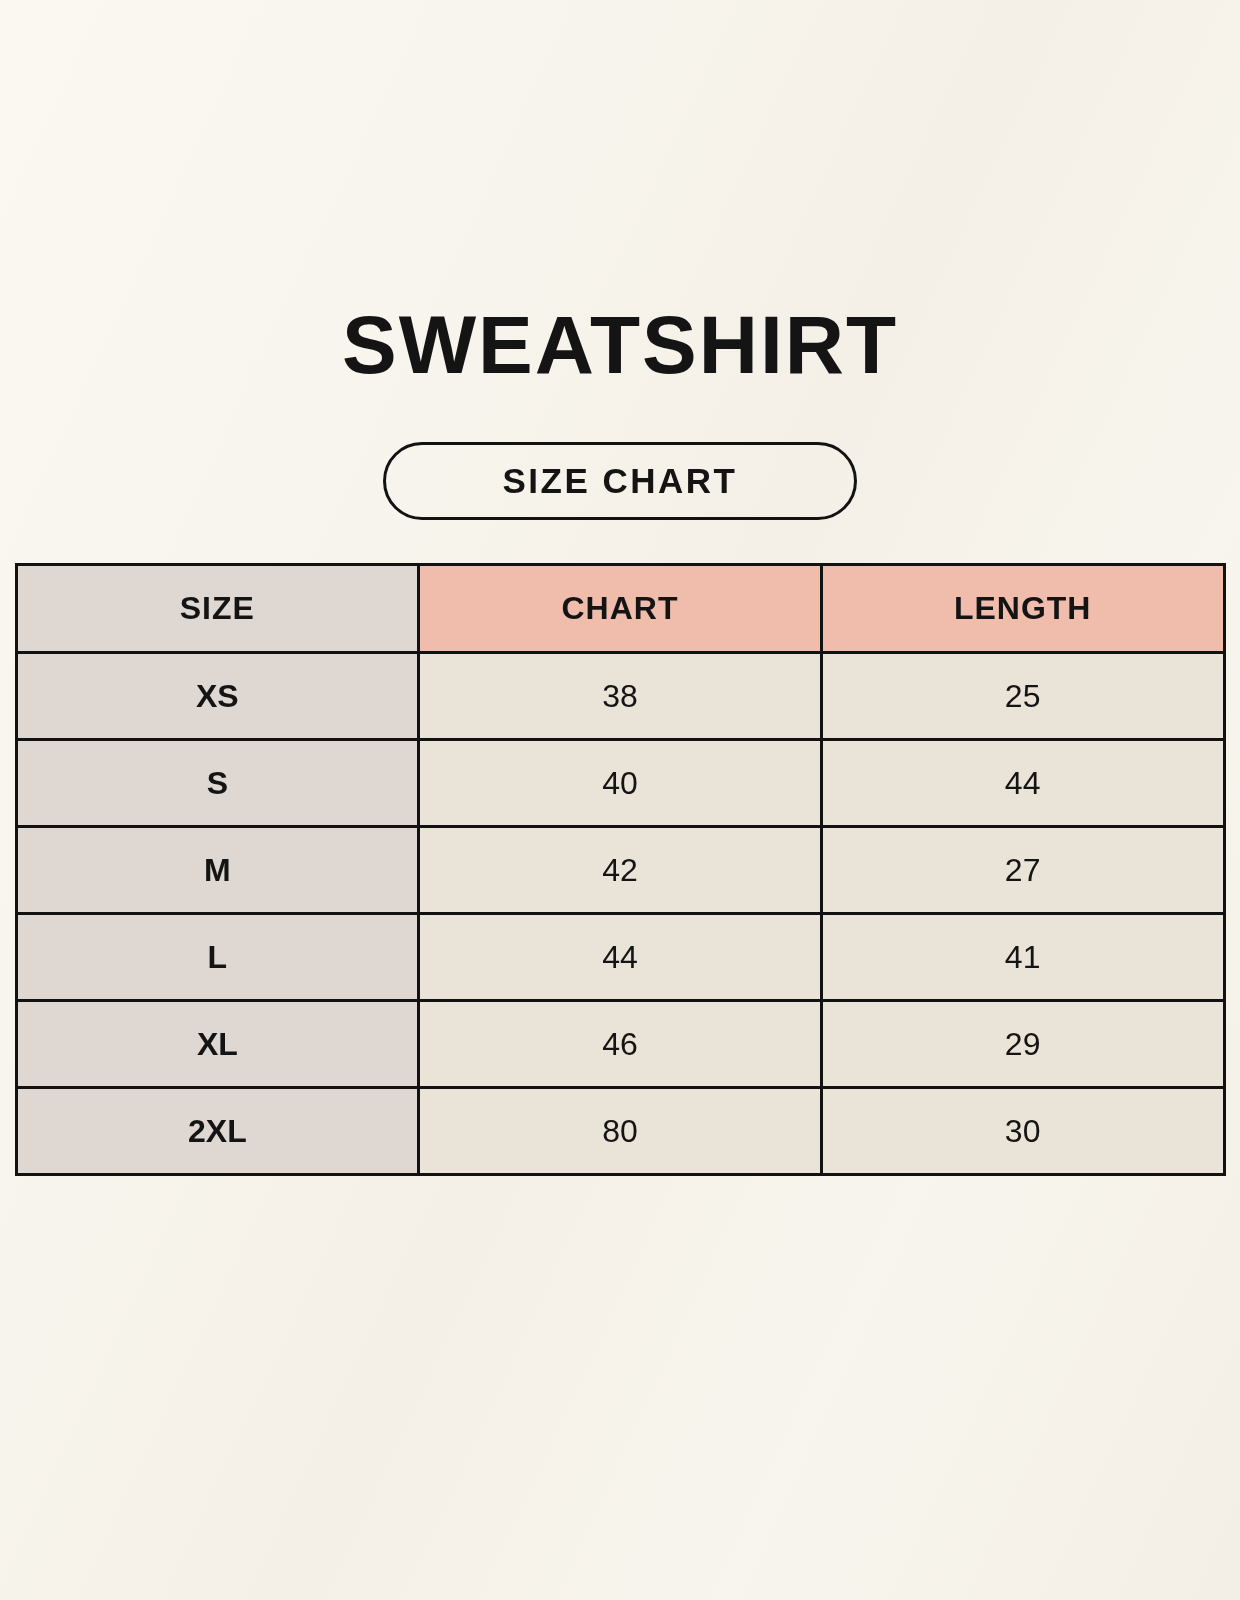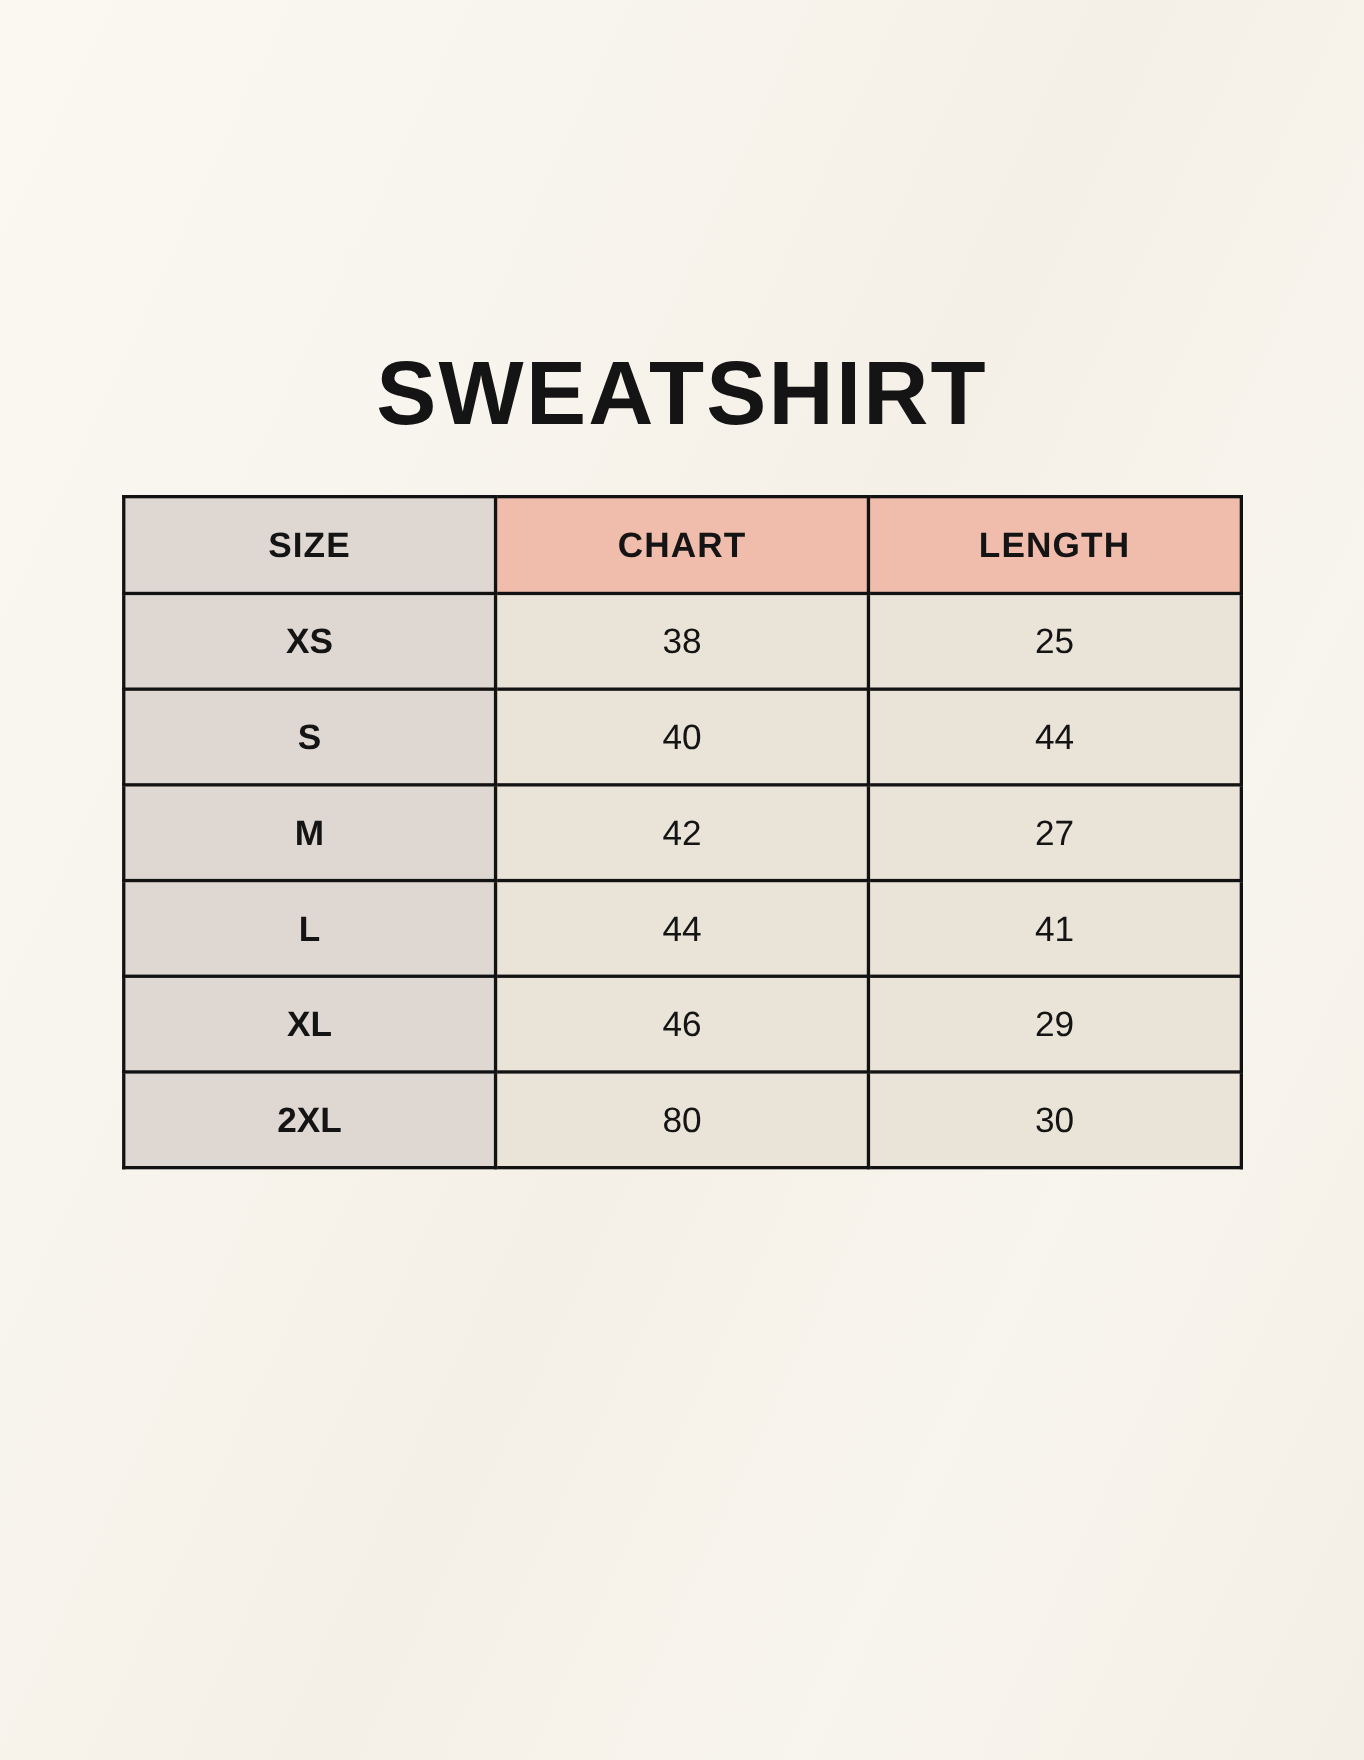--- a/index.html
+++ b/index.html
@@ -22,21 +22,21 @@
   .canvas {
     position: relative;
     width: 1240px;
     height: 1600px;
     overflow: hidden;
     background:
       linear-gradient(115deg, #FBF8F2 0%, #F8F5EE 28%, #F4F0E7 52%, #F8F5EE 74%, #F3EFE6 100%);
   }
   .content {
     position: absolute;
-    top: 13px; left: 0;
+    top: 0; left: 0;
     width: 1240px;
     padding-top: 296px;
     display: flex;
     flex-direction: column;
     align-items: center;
   }
   .page-title {
     margin: 0;
     font-size: 82px;
     font-weight: 700;
@@ -55,21 +55,21 @@
     align-items: center;
     justify-content: center;
   }
   .size-chart-badge .badge-label {
     font-size: 35px;
     font-weight: 700;
     letter-spacing: 2.5px;
   }
   .size-table {
     margin-top: 43px;
-    width: 1019px;
+    width: 1211px;
     border-collapse: collapse;
     table-layout: fixed;
   }
   .size-table th, .size-table td {
     border: 3px solid var(--border);
     text-align: center;
     vertical-align: middle;
     padding: 0;
   }
   .size-table thead th { height: 88px; font-size: 32px; font-weight: 700; letter-spacing: 1px; }
@@ -88,20 +88,23 @@
   }
 </style>
 </head>
 <body>
 
 <div class="canvas">
   <div class="content">
 
     <h1 class="page-title">SWEATSHIRT</h1>
 
+    <div class="size-chart-badge">
+      <span class="badge-label">SIZE CHART</span>
+    </div>
 
     <table class="size-table">
       <thead>
         <tr>
           <th class="header-size">SIZE</th>
           <th class="header-measure">CHART</th>
           <th class="header-measure">LENGTH</th>
         </tr>
       </thead>
       <tbody>

